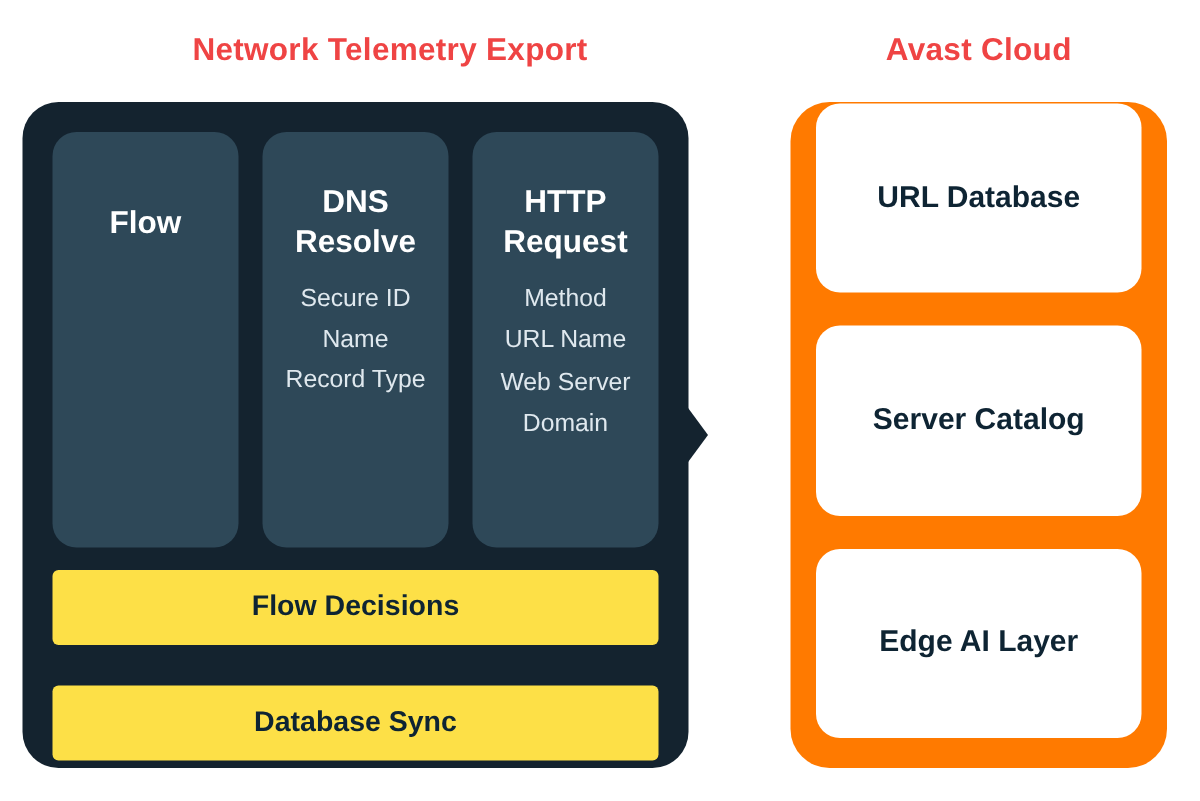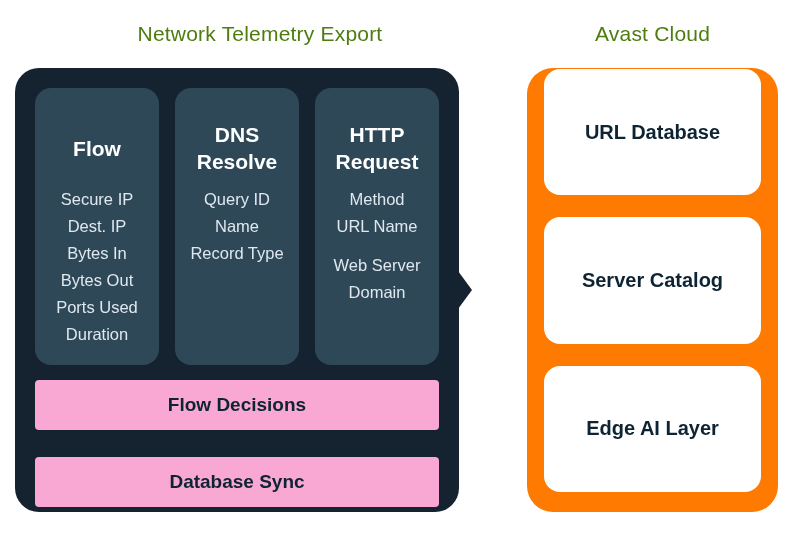--- a/index.html
+++ b/index.html
@@ -1,22 +1,22 @@
 <!DOCTYPE html>
 <html><head>
 <meta charset="utf-8">
 <style>
   html,body{margin:0;padding:0;background:#ffffff;}
   .canvas{
     position:relative;width:800px;height:534px;background:#ffffff;
     font-family:"Liberation Sans", sans-serif;overflow:hidden;
   }
   .panel-title{
-    position:absolute;top:22px;font-weight:normal;font-size:21px;
-    color:#4d7c0f;text-align:center;letter-spacing:.2px;
+    position:absolute;top:22px;font-weight:bold;font-size:21px;
+    color:#ef4444;text-align:center;letter-spacing:.2px;
   }
   .panel-title.left{left:15px;width:490px;}
   .panel-title.right{left:527px;width:251px;}
 
   
   .telemetry{
     position:absolute;left:15px;top:68px;width:444px;height:444px;
     background:#14232f;border-radius:24px;box-sizing:border-box;
     padding:20px 20px 0 20px;
   }
@@ -29,24 +29,24 @@
   .col{
     flex:1;background:#2e4858;border-radius:16px;box-sizing:border-box;
     padding:24px 8px 0 8px;color:#ffffff;
   }
   .col-title{
     min-height:72px;display:flex;align-items:center;justify-content:center;
     text-align:center;font-weight:bold;font-size:21px;line-height:27px;
   }
   .col-items{margin-top:2px;text-align:center;}
   .col-item{font-size:16.5px;line-height:27px;color:#dfe8ee;}
-  .col-item.spaced{margin-top:12px;}
+  .col-item.spaced{margin-top:2px;}
 
   .bar{
-    height:50px;background:#f9a8d4;border-radius:4px;
+    height:50px;background:#fde047;border-radius:4px;
     display:flex;align-items:center;justify-content:center;
     font-weight:bold;font-size:19px;color:#0e2433;
   }
   .bar.first{margin-top:15px;}
   .bar.second{margin-top:27px;}
 
   
   .cloud{
     position:absolute;left:527px;top:68px;width:251px;height:444px;
     background:#ff7a00;border-radius:26px;box-sizing:border-box;
@@ -65,34 +65,26 @@
 
   <div class="panel-title left">Network Telemetry Export</div>
 
   <div class="panel-title right">Avast Cloud</div>
 
   <div class="telemetry">
     <div class="columns">
 
       <div class="col">
         <div class="col-title">Flow</div>
-        <div class="col-items">
-          <div class="col-item">Secure IP</div>
-          <div class="col-item">Dest. IP</div>
-          <div class="col-item">Bytes In</div>
-          <div class="col-item">Bytes Out</div>
-          <div class="col-item">Ports Used</div>
-          <div class="col-item">Duration</div>
-        </div>
       </div>
 
       <div class="col">
         <div class="col-title">DNS Resolve</div>
         <div class="col-items">
-          <div class="col-item">Query ID</div>
+          <div class="col-item">Secure ID</div>
           <div class="col-item">Name</div>
           <div class="col-item">Record Type</div>
         </div>
       </div>
 
       <div class="col">
         <div class="col-title">HTTP Request</div>
         <div class="col-items">
           <div class="col-item">Method</div>
           <div class="col-item">URL Name</div>

